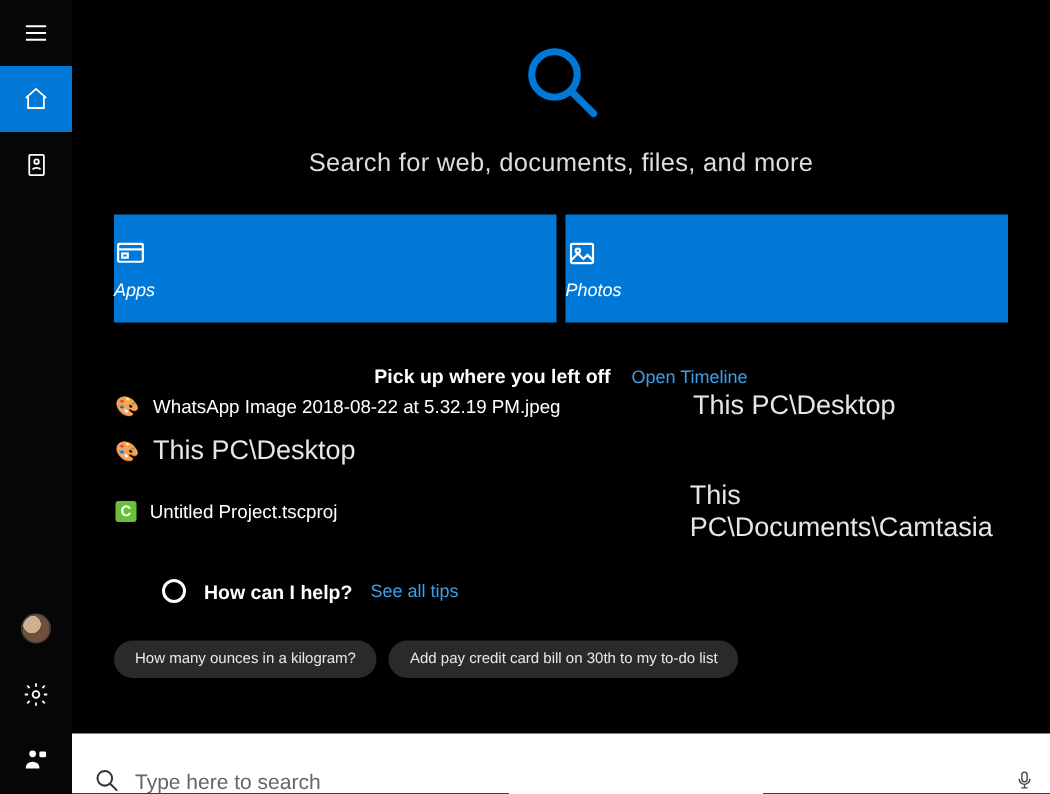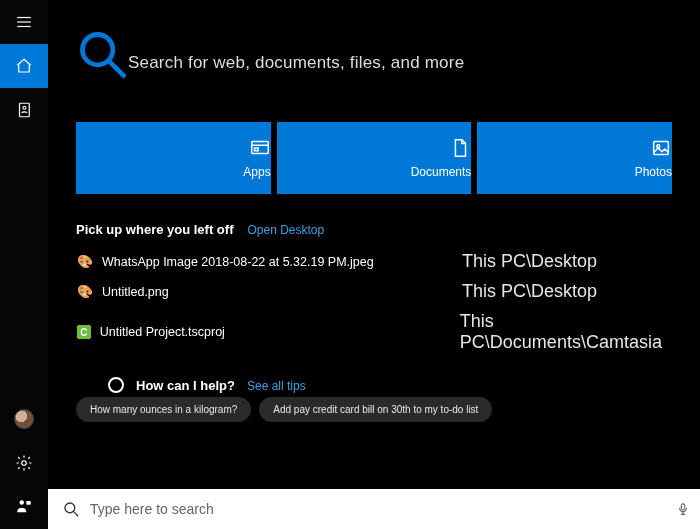--- a/index.html
+++ b/index.html
@@ -7,42 +7,42 @@
   .root { display: flex; width: 100%; height: 100%; }
   .sidebar { width: 48px; background: #060606; display: flex; flex-direction: column; align-items: center; }
   .sidebar .top-group, .sidebar .bottom-group { display: flex; flex-direction: column; align-items: center; width: 100%; }
   .sidebar .spacer { flex: 1; }
   .sidebar .item { width: 48px; height: 44px; display: flex; align-items: center; justify-content: center; color: #fff; cursor: pointer; }
   .sidebar .item.active { background: #0078d7; }
   .sidebar svg { width: 18px; height: 18px; }
   .sidebar .avatar { width: 20px; height: 20px; border-radius: 50%; background: radial-gradient(circle at 35% 35%, #d0b090 0 35%, #70503a 36% 100%); border: 1px solid #444; }
   .main { flex: 1; display: flex; flex-direction: column; background: #000; color: #fff; position: relative; }
   .content { flex: 1; overflow: hidden; padding: 28px 28px 0 28px; }
-  .search-hero { display: flex; flex-direction: row; align-items: center; margin-bottom: 24px; }
+  .search-hero { display: flex; flex-direction: column; align-items: center; margin-bottom: 24px; }
   .search-hero .magnifier { color: #0078d7; margin-bottom: 14px; }
   .search-hero .magnifier svg { width: 52px; height: 52px; }
   .search-hero .tagline { color: #ddd; font-size: 17px; font-weight: 300; letter-spacing: .2px; }
   .tiles { display: flex; gap: 6px; margin-bottom: 28px; }
-  .tile { flex: 1; height: 72px; background: #0078d7; color: #fff; display: flex; flex-direction: column; align-items: flex-end; justify-content: center; cursor: pointer; gap: 6px; }
+  .tile { flex: 1; height: 72px; background: #0078d7; color: #fff; display: flex; flex-direction: column; align-items: flex-start; justify-content: center; cursor: pointer; gap: 6px; font-style: italic; }
   .tile svg { width: 22px; height: 22px; }
   .tile .label { font-size: 12px; }
-  .section-row { display: flex; align-items: center; gap: 14px; margin-bottom: 14px; }
+  .section-row { display: flex; align-items: center; gap: 14px; margin-bottom: 2px; justify-content: center; }
   .section-title { font-size: 13px; font-weight: 600; color: #fff; }
   .link { color: #3ca0e7; font-size: 12px; cursor: pointer; }
   .recent-list { display: flex; flex-direction: column; gap: 9px; margin-bottom: 24px; }
   .recent-row { display: flex; align-items: center; font-size: 12.5px; color: #fff; }
   .recent-row .icon { width: 18px; display: flex; justify-content: center; margin-right: 8px; }
   .recent-row .name { flex: 0 0 360px; white-space: nowrap; overflow: hidden; text-overflow: ellipsis; font-weight: 400; }
   .recent-row .loc { color: #e6e6e6; font-size: 18px; }
-  .help-row { display: flex; align-items: flex-end; gap: 12px; margin-bottom: 4px; padding-left: 32px; }
+  .help-row { display: flex; align-items: center; gap: 12px; margin-bottom: 25px; padding-left: 32px; }
   .cortana-ring { width: 16px; height: 16px; border: 2px solid #fff; border-radius: 50%; }
   .help-title { font-size: 13px; font-weight: 600; }
   .chips { display: flex; gap: 8px; }
   .chip { background: #2a2a2a; color: #e8e8e8; font-size: 10px; padding: 7px 14px; border-radius: 16px; cursor: pointer; white-space: nowrap; }
-  .searchbar { height: 40px; background: #fff; display: flex; align-items: center; padding: 0 10px 0 14px; gap: 10px; }
+  .searchbar { height: 40px; background: #fff; display: flex; align-items: flex-end; padding: 0 10px 0 14px; gap: 10px; }
   .searchbar .si svg { width: 18px; height: 18px; color: #333; display: block; }
   .searchbar input { flex: 1; border: none; outline: none; font-size: 14px; color: #555; background: transparent; }
   .searchbar input::placeholder { color: #666; }
   .searchbar .mic svg { width: 14px; height: 18px; color: #444; display: block; }
   .img-ico { font-size: 13px; line-height: 1; }
   .proj-ico { width: 14px; height: 14px; background: #6abf3a; color: #fff; font-size: 10px; font-weight: 700; display: flex; align-items: center; justify-content: center; border-radius: 2px; }
 </style>
 </head>
 <body>
 
@@ -109,53 +109,45 @@
         <div class="tile">
           <svg viewBox="0 0 24 24" fill="none" stroke="currentColor" stroke-width="1.6">
               <rect x="3" y="5" width="18" height="13" rx="1"></rect>
               <line x1="3" y1="9" x2="21" y2="9"></line>
               <rect x="6" y="12" width="4" height="3"></rect>
             </svg>
           <span class="label">Apps</span>
         </div>
         <div class="tile">
           <svg viewBox="0 0 24 24" fill="none" stroke="currentColor" stroke-width="1.6">
-              <path d="M7 3h7l4 4v14H7z"></path>
-              <path d="M14 3v4h4"></path>
-            </svg>
-          <span class="label">Documents</span>
-        </div>
-        <div class="tile">
-          <svg viewBox="0 0 24 24" fill="none" stroke="currentColor" stroke-width="1.6">
               <rect x="4" y="5" width="16" height="14" rx="1"></rect>
               <circle cx="9" cy="10" r="1.6"></circle>
               <path d="M4 17l5-5 4 4 3-3 4 4"></path>
             </svg>
           <span class="label">Photos</span>
         </div>
       </div>
 
       <div class="section-row">
         <span class="section-title">Pick up where you left off</span>
-        <span class="link">Open Desktop</span>
+        <span class="link">Open Timeline</span>
       </div>
 
       <div class="recent-list">
         <div class="recent-row">
           <span class="icon">
               <span class="img-ico">🎨</span>
             </span>
           <span class="name">WhatsApp Image 2018-08-22 at 5.32.19 PM.jpeg</span>
           <span class="loc">This PC\Desktop</span>
         </div>
         <div class="recent-row">
           <span class="icon">
               <span class="img-ico">🎨</span>
             </span>
-          <span class="name">Untitled.png</span>
           <span class="loc">This PC\Desktop</span>
         </div>
         <div class="recent-row">
           <span class="icon">
               <span class="proj-ico">C</span>
             </span>
           <span class="name">Untitled Project.tscproj</span>
           <span class="loc">This PC\Documents\Camtasia</span>
         </div>
       </div>

